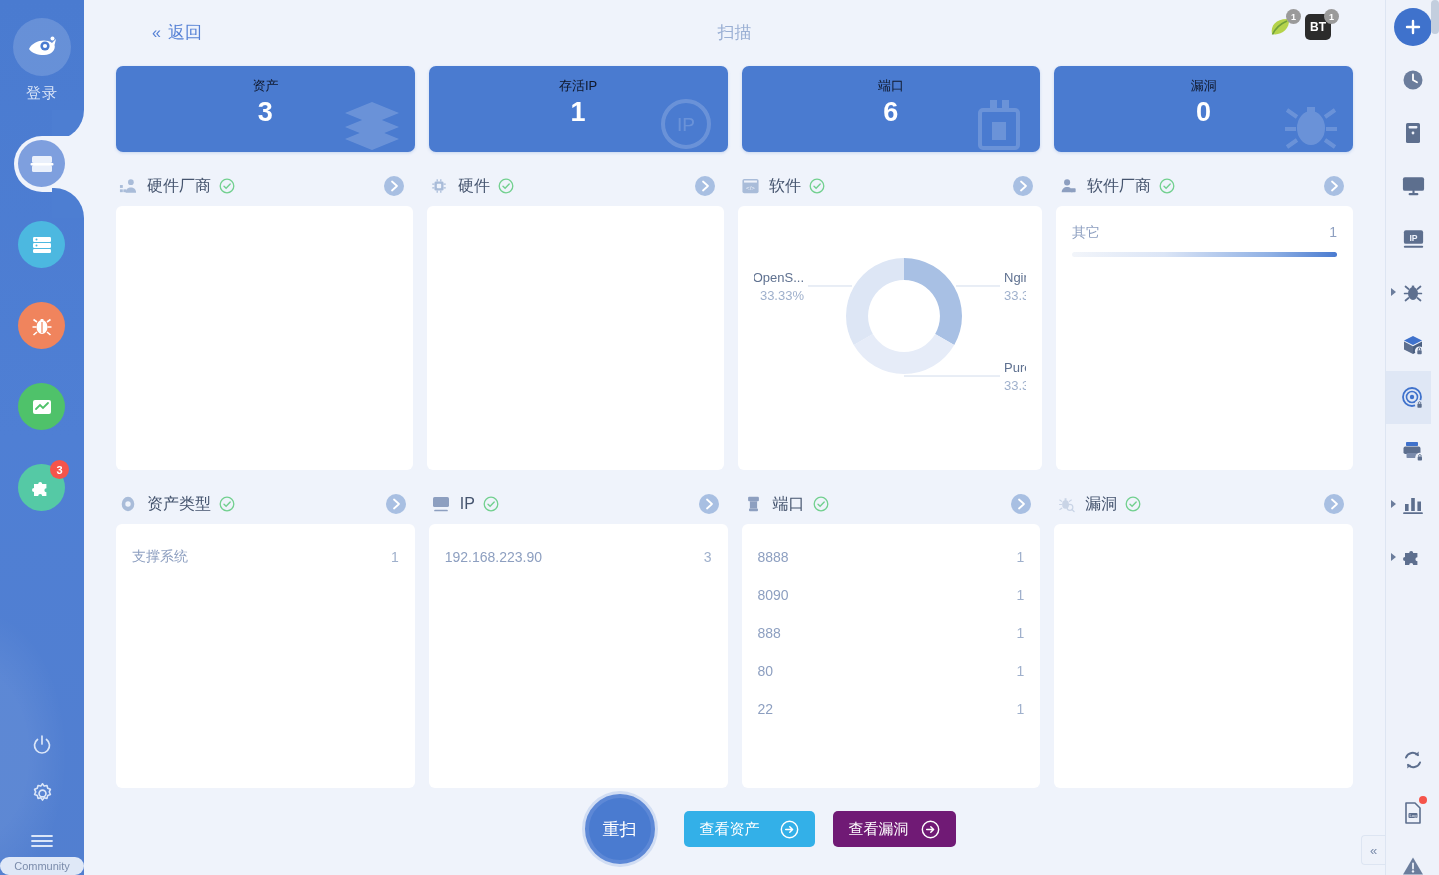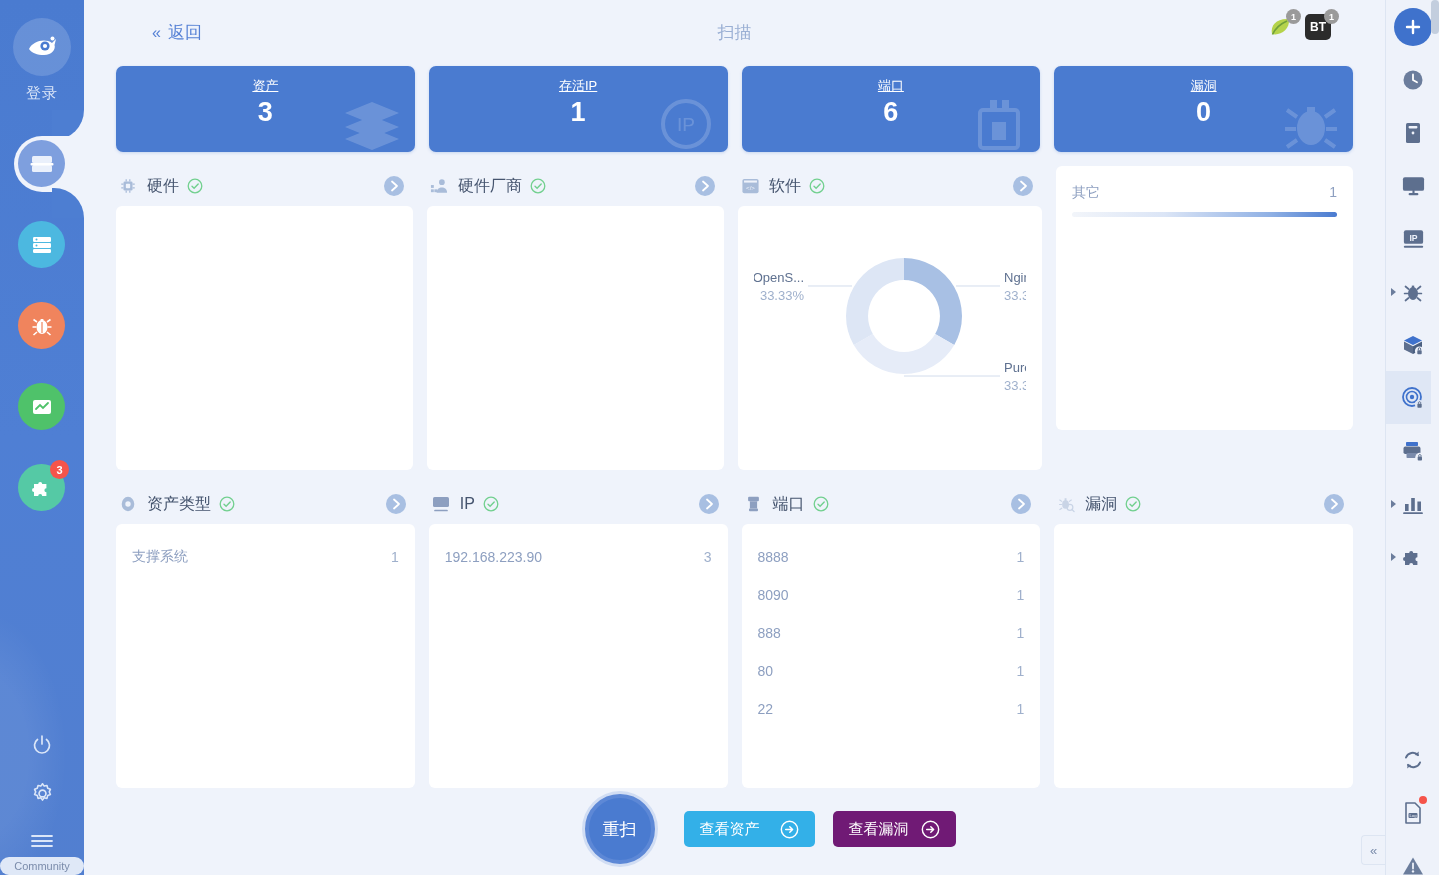--- a/index.html
+++ b/index.html
@@ -111,21 +111,21 @@
   }
 
   
   .stats { display: flex; gap: 14px; }
   .stat-card {
     position: relative; flex: 1; height: 86px; border-radius: 7px;
     background: #4a7bd0; overflow: hidden; cursor: pointer;
     box-shadow: 0 1px 3px rgba(74,123,208,0.25);
   }
   .stat-label {
-    text-align: center; color: #ffffff; font-size: 13px; margin-top: 11px; text-decoration: underline;
+    text-align: center; color: #0f172a; font-size: 13px; margin-top: 11px;
   }
   .stat-value {
     text-align: center; color: #ffffff; font-size: 27px; font-weight: bold; margin-top: 2px;
   }
   .stat-deco {
     position: absolute; right: 12px; bottom: 2px; opacity: 0.18;
   }
 
   
   .grid { display: flex; gap: 14px; margin-top: 14px; }
@@ -366,55 +366,55 @@
           <path d="M16 19 L6 12 M44 19 L54 12 M15 31 H4 M45 31 H56 M16 42 L6 49 M44 42 L54 49" stroke="#fff" stroke-width="4" fill="none"></path>
         </svg>
       </div>
     </div>
 
     <div class="grid">
 
       <div class="panel">
         <div class="panel-head">
           <span class="panel-icon">
-            <svg width="18" height="18" viewBox="0 0 20 20">
-              <rect x="5" y="5" width="10" height="10" rx="1.5" fill="#a9bcd9"></rect>
-              <rect x="7.6" y="7.6" width="4.8" height="4.8" rx="1" fill="#eff3fb"></rect>
-              <path d="M8 2.5 v2.5 M12 2.5 v2.5 M8 15 v2.5 M12 15 v2.5 M2.5 8 h2.5 M2.5 12 h2.5 M15 8 h2.5 M15 12 h2.5" stroke="#a9bcd9" stroke-width="1.4"></path>
-            </svg>
-          </span>
-          <span class="panel-title">硬件</span>
-          <span class="check-circle">
-            <svg width="16" height="16" viewBox="0 0 16 16">
-              <circle cx="8" cy="8" r="6.8" stroke="#72d08f" stroke-width="1.3" fill="none"></circle>
-              <path d="M5 8.2 L7.1 10.3 L11.2 5.9" stroke="#72d08f" stroke-width="1.4" fill="none" stroke-linecap="round"></path>
-            </svg>
-          </span>
-          <span class="panel-arrow">
-            <svg width="22" height="22" viewBox="0 0 22 22">
-              <circle cx="11" cy="11" r="10" fill="#a8bfe2"></circle>
-              <path d="M9 6.5 L14 11 L9 15.5" stroke="#fff" stroke-width="1.8" fill="none" stroke-linecap="round" stroke-linejoin="round"></path>
-            </svg>
-          </span>
-        </div>
-        <div class="panel-body"></div>
-      </div>
-
-      <div class="panel">
-        <div class="panel-head">
-          <span class="panel-icon">
             <svg width="19" height="18" viewBox="0 0 20 18">
               <circle cx="12.5" cy="5" r="3" fill="#a9bcd9"></circle>
               <path d="M7 16 c0-3.4 2.5-5.4 5.5-5.4 s5.5 2 5.5 5.4 Z" fill="#a9bcd9"></path>
               <rect x="1" y="8" width="3" height="3" fill="#a9bcd9"></rect>
               <rect x="1" y="12.5" width="3" height="3" fill="#a9bcd9"></rect>
               <rect x="4.6" y="12.5" width="3" height="3" fill="#a9bcd9"></rect>
             </svg>
           </span>
           <span class="panel-title">硬件厂商</span>
+          <span class="check-circle">
+            <svg width="16" height="16" viewBox="0 0 16 16">
+              <circle cx="8" cy="8" r="6.8" stroke="#72d08f" stroke-width="1.3" fill="none"></circle>
+              <path d="M5 8.2 L7.1 10.3 L11.2 5.9" stroke="#72d08f" stroke-width="1.4" fill="none" stroke-linecap="round"></path>
+            </svg>
+          </span>
+          <span class="panel-arrow">
+            <svg width="22" height="22" viewBox="0 0 22 22">
+              <circle cx="11" cy="11" r="10" fill="#a8bfe2"></circle>
+              <path d="M9 6.5 L14 11 L9 15.5" stroke="#fff" stroke-width="1.8" fill="none" stroke-linecap="round" stroke-linejoin="round"></path>
+            </svg>
+          </span>
+        </div>
+        <div class="panel-body"></div>
+      </div>
+
+      <div class="panel">
+        <div class="panel-head">
+          <span class="panel-icon">
+            <svg width="18" height="18" viewBox="0 0 20 20">
+              <rect x="5" y="5" width="10" height="10" rx="1.5" fill="#a9bcd9"></rect>
+              <rect x="7.6" y="7.6" width="4.8" height="4.8" rx="1" fill="#eff3fb"></rect>
+              <path d="M8 2.5 v2.5 M12 2.5 v2.5 M8 15 v2.5 M12 15 v2.5 M2.5 8 h2.5 M2.5 12 h2.5 M15 8 h2.5 M15 12 h2.5" stroke="#a9bcd9" stroke-width="1.4"></path>
+            </svg>
+          </span>
+          <span class="panel-title">硬件</span>
           <span class="check-circle">
             <svg width="16" height="16" viewBox="0 0 16 16">
               <circle cx="8" cy="8" r="6.8" stroke="#72d08f" stroke-width="1.3" fill="none"></circle>
               <path d="M5 8.2 L7.1 10.3 L11.2 5.9" stroke="#72d08f" stroke-width="1.4" fill="none" stroke-linecap="round"></path>
             </svg>
           </span>
           <span class="panel-arrow">
             <svg width="22" height="22" viewBox="0 0 22 22">
               <circle cx="11" cy="11" r="10" fill="#a8bfe2"></circle>
               <path d="M9 6.5 L14 11 L9 15.5" stroke="#fff" stroke-width="1.8" fill="none" stroke-linecap="round" stroke-linejoin="round"></path>
@@ -461,20 +461,42 @@
                 <path d="M 99.76445393640564 124.98947932772319 A 58 58 0 0 1 150 38 L 150 60.04 A 35.96 35.96 0 0 0 118.8539614405715 113.97347718318838 Z" fill="#dde6f5"></path>
                 <path d="M 98.04161765049247 65.99455876641065 L 54 65.99455876641065" stroke="#d2dcec" stroke-width="1" fill="none"></path>
                 <text x="50" y="61.99455876641065" text-anchor="end" font-size="13" fill="#5f7190" font-family="Liberation Sans, sans-serif">OpenS...</text>
                 <text x="50" y="79.99455876641065" text-anchor="end" font-size="13" fill="#9fb0cc" font-family="Liberation Sans, sans-serif">33.33%</text>
               </svg>
           </div>
         </div>
       </div>
 
       <div class="panel">
+        <div class="panel-head">
+          <span class="panel-icon">
+            <svg width="18" height="18" viewBox="0 0 20 20">
+              <circle cx="9" cy="6" r="3.4" fill="#8d9fc0"></circle>
+              <path d="M3 17 c0-3.6 2.7-5.8 6-5.8 s6 2.2 6 5.8 Z" fill="#8d9fc0"></path>
+              <rect x="13" y="12.5" width="5.5" height="4.5" rx="0.8" fill="#8d9fc0"></rect>
+            </svg>
+          </span>
+          <span class="panel-title">软件厂商</span>
+          <span class="check-circle">
+            <svg width="16" height="16" viewBox="0 0 16 16">
+              <circle cx="8" cy="8" r="6.8" stroke="#72d08f" stroke-width="1.3" fill="none"></circle>
+              <path d="M5 8.2 L7.1 10.3 L11.2 5.9" stroke="#72d08f" stroke-width="1.4" fill="none" stroke-linecap="round"></path>
+            </svg>
+          </span>
+          <span class="panel-arrow">
+            <svg width="22" height="22" viewBox="0 0 22 22">
+              <circle cx="11" cy="11" r="10" fill="#a8bfe2"></circle>
+              <path d="M9 6.5 L14 11 L9 15.5" stroke="#fff" stroke-width="1.8" fill="none" stroke-linecap="round" stroke-linejoin="round"></path>
+            </svg>
+          </span>
+        </div>
         <div class="panel-body">
           <div class="bar-item">
             <div class="bar-top">
               <span>其它</span>
               <span>1</span>
             </div>
             <div class="bar-track">
               <div class="bar-fill" id="bar-fill-0" style="width: 100%;"></div>
             </div>
           </div>

